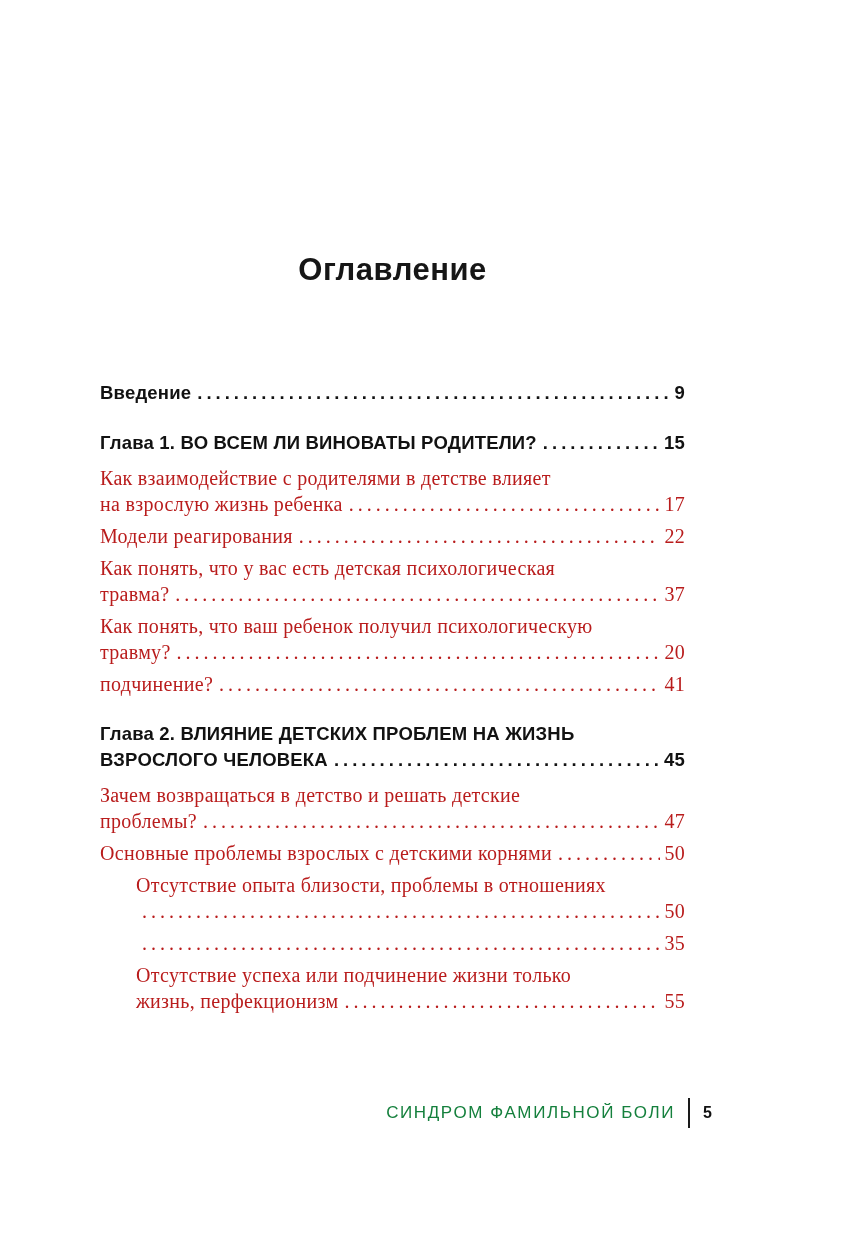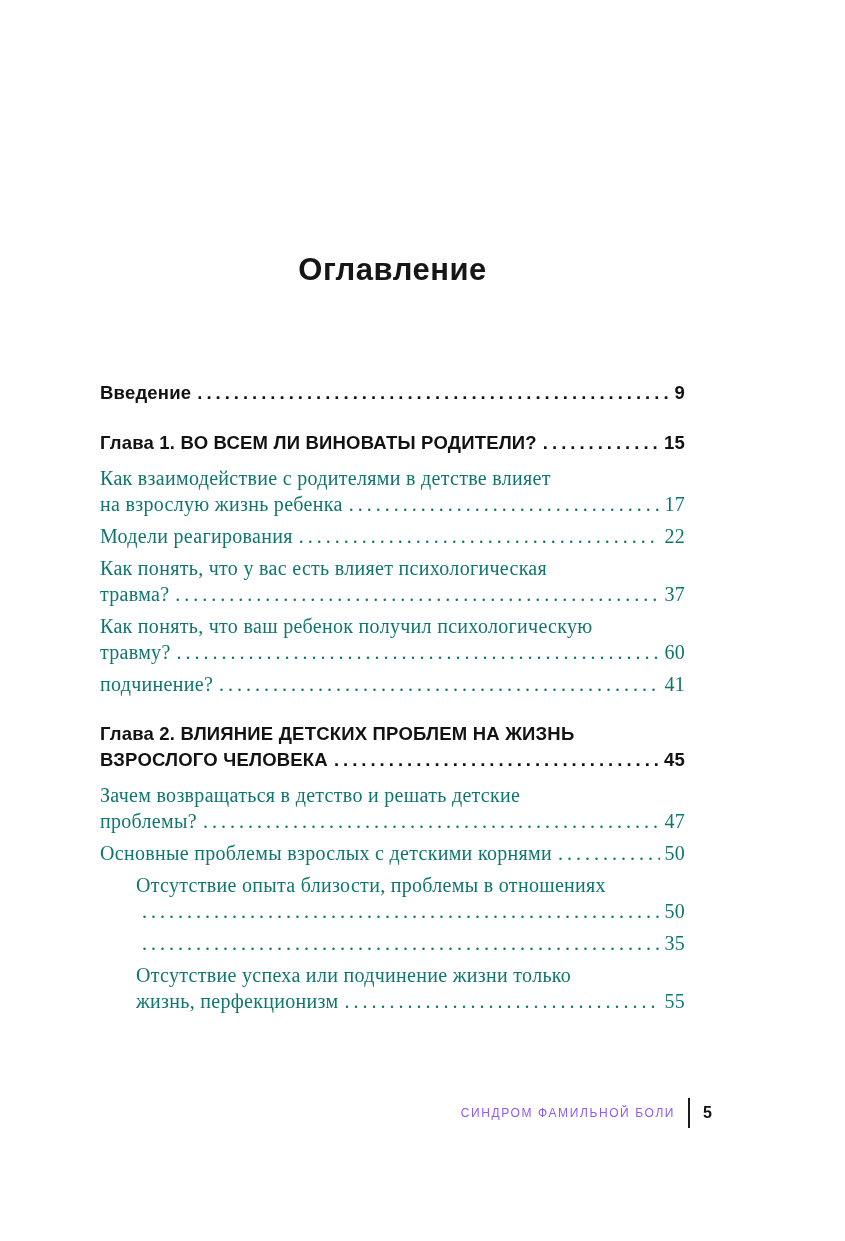--- a/index.html
+++ b/index.html
@@ -25,21 +25,21 @@
     text-align: center;
     color: #161616;
     margin-bottom: 92px;
   }
   .toc { width: 100%; }
   .entry {
     font-size: 20px;
     line-height: 26px;
     margin-bottom: 6px;
     letter-spacing: 0.3px;
-    color: #0f766e;
+    color: #b91c1c;
   }
   .entry.bold {
     font-family: "Liberation Sans", sans-serif;
     font-weight: 700;
     font-size: 18.5px;
     letter-spacing: 0.2px;
     color: #121212;
     margin-top: 24px;
     margin-bottom: 9px;
   }
@@ -58,23 +58,23 @@
   .pagenum { flex: 0 0 auto; }
   .footer {
     position: absolute;
     top: 1098px;
     right: 133px;
     display: flex;
     align-items: center;
   }
   .footer-title {
     font-family: "Liberation Sans", sans-serif;
-    font-size: 12px;
+    font-size: 17px;
     letter-spacing: 1.6px;
-    color: #8b5cf6;
+    color: #15803d;
   }
   .footer-sep {
     width: 2px;
     height: 30px;
     background: #1a1a1a;
     margin: 0 13px;
   }
   .footer-page {
     font-family: "Liberation Sans", sans-serif;
     font-weight: 700;
@@ -112,33 +112,33 @@
         </div>
       </div>
       <div class="entry serif indent0">
         <div class="line last">
           <span class="text">Модели реагирования</span>
           <span class="leader">........................................................................................................................</span>
           <span class="pagenum">22</span>
         </div>
       </div>
       <div class="entry serif indent0">
-        <div class="line"><span class="text">Как понять, что у вас есть влияет психологическая</span></div>
+        <div class="line"><span class="text">Как понять, что у вас есть детская психологическая</span></div>
         <div class="line last">
           <span class="text">травма?</span>
           <span class="leader">........................................................................................................................</span>
           <span class="pagenum">37</span>
         </div>
       </div>
       <div class="entry serif indent0">
         <div class="line"><span class="text">Как понять, что ваш ребенок получил психологическую</span></div>
         <div class="line last">
           <span class="text">травму?</span>
           <span class="leader">........................................................................................................................</span>
-          <span class="pagenum">60</span>
+          <span class="pagenum">20</span>
         </div>
       </div>
       <div class="entry serif indent0">
         <div class="line last">
           <span class="text">подчинение?</span>
           <span class="leader">........................................................................................................................</span>
           <span class="pagenum">41</span>
         </div>
       </div>
       <div class="entry bold indent0">

